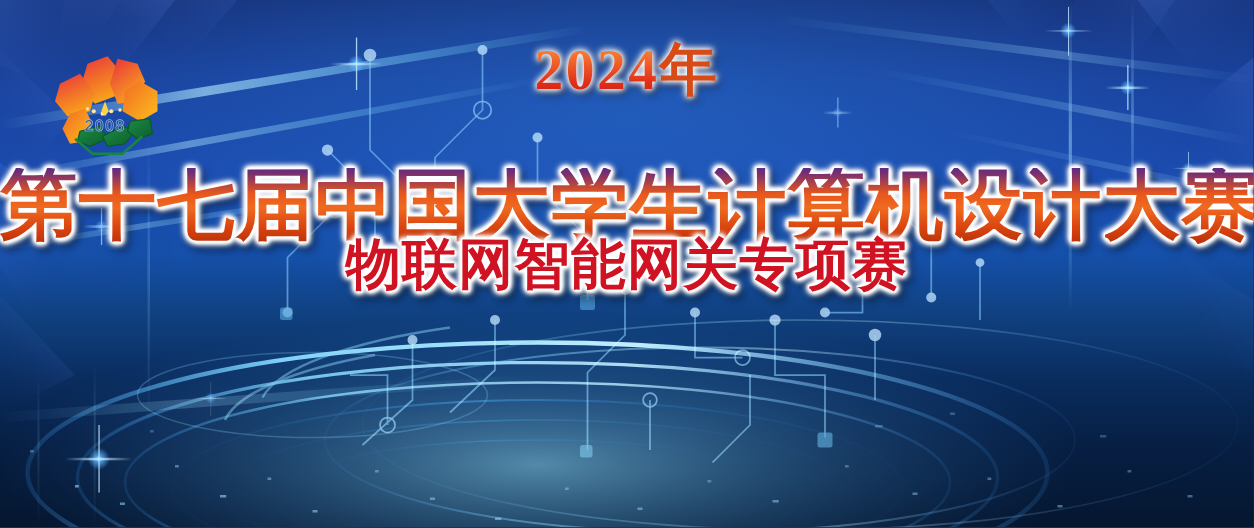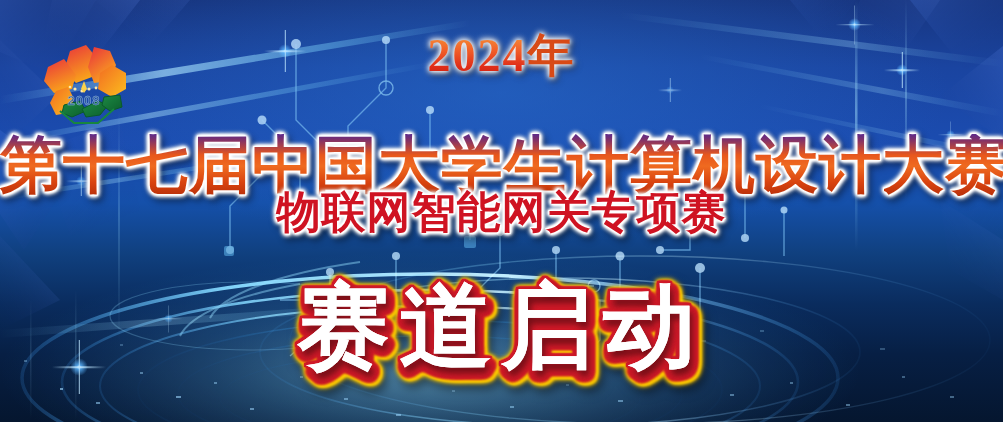--- a/index.html
+++ b/index.html
@@ -390,17 +390,16 @@
   <div class="content">
 
     <div class="t-year">
       <span class="num">2024</span><span class="cn">年</span>
     </div>
 
     <div class="t-main">第十七届中国大学生计算机设计大赛</div>
 
     <div class="t-sub">物联网智能网关专项赛</div>
 
-    <div class="t-cta">赛道启动</div>
 
   </div>
 
 </div>
 
 </body></html>

